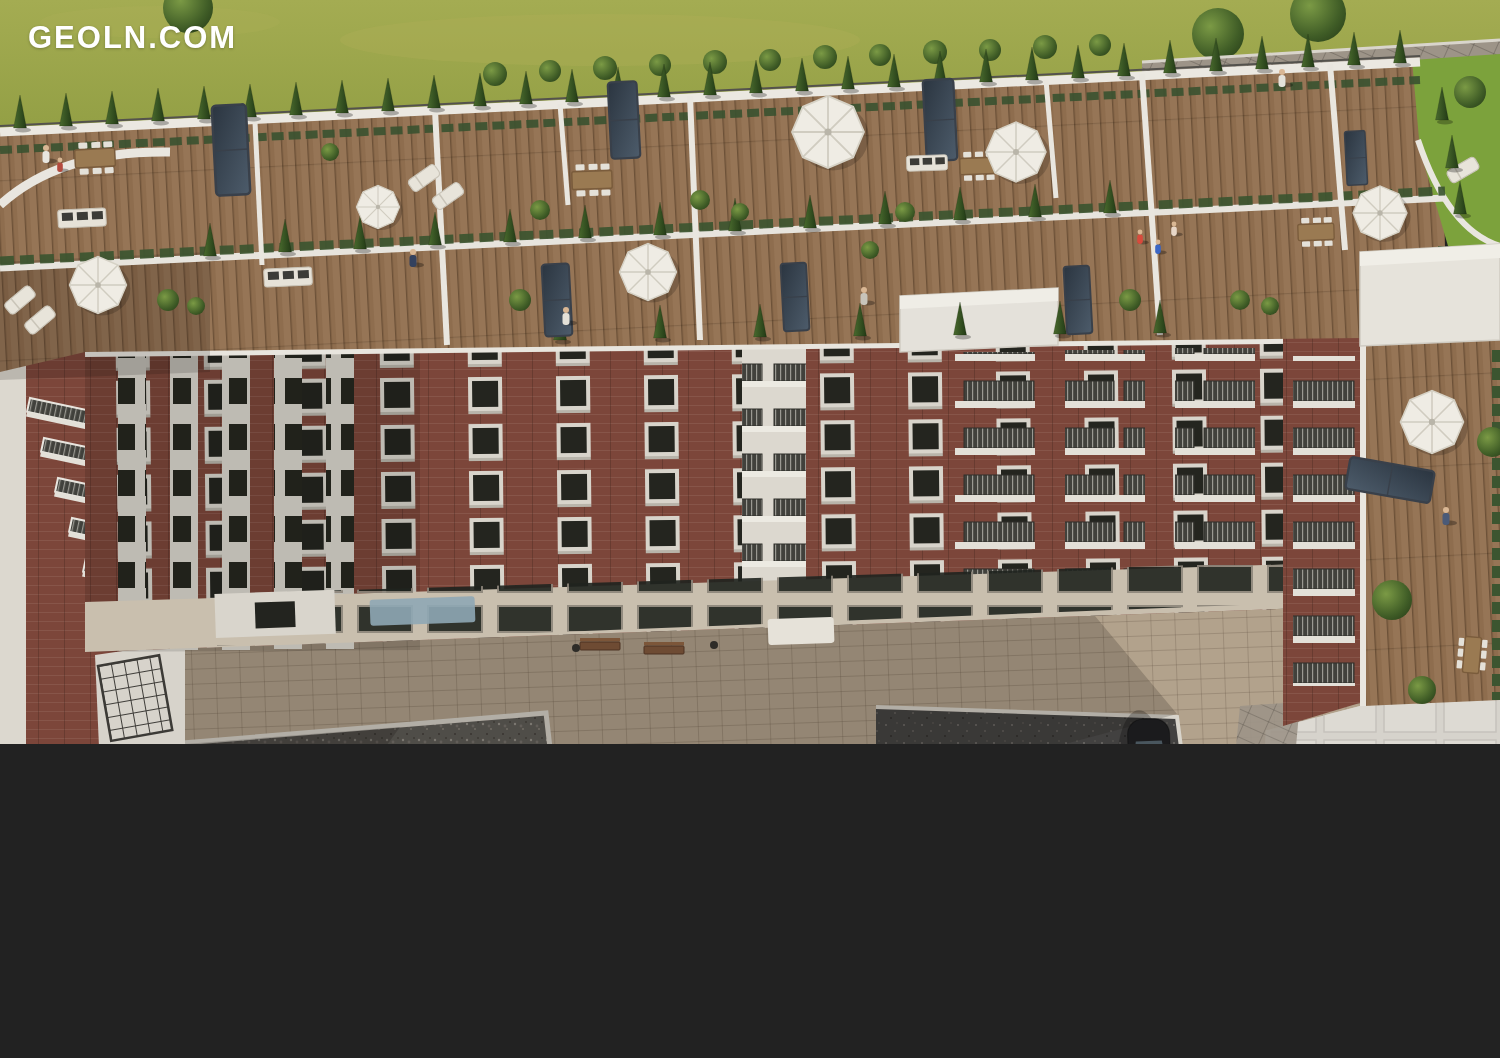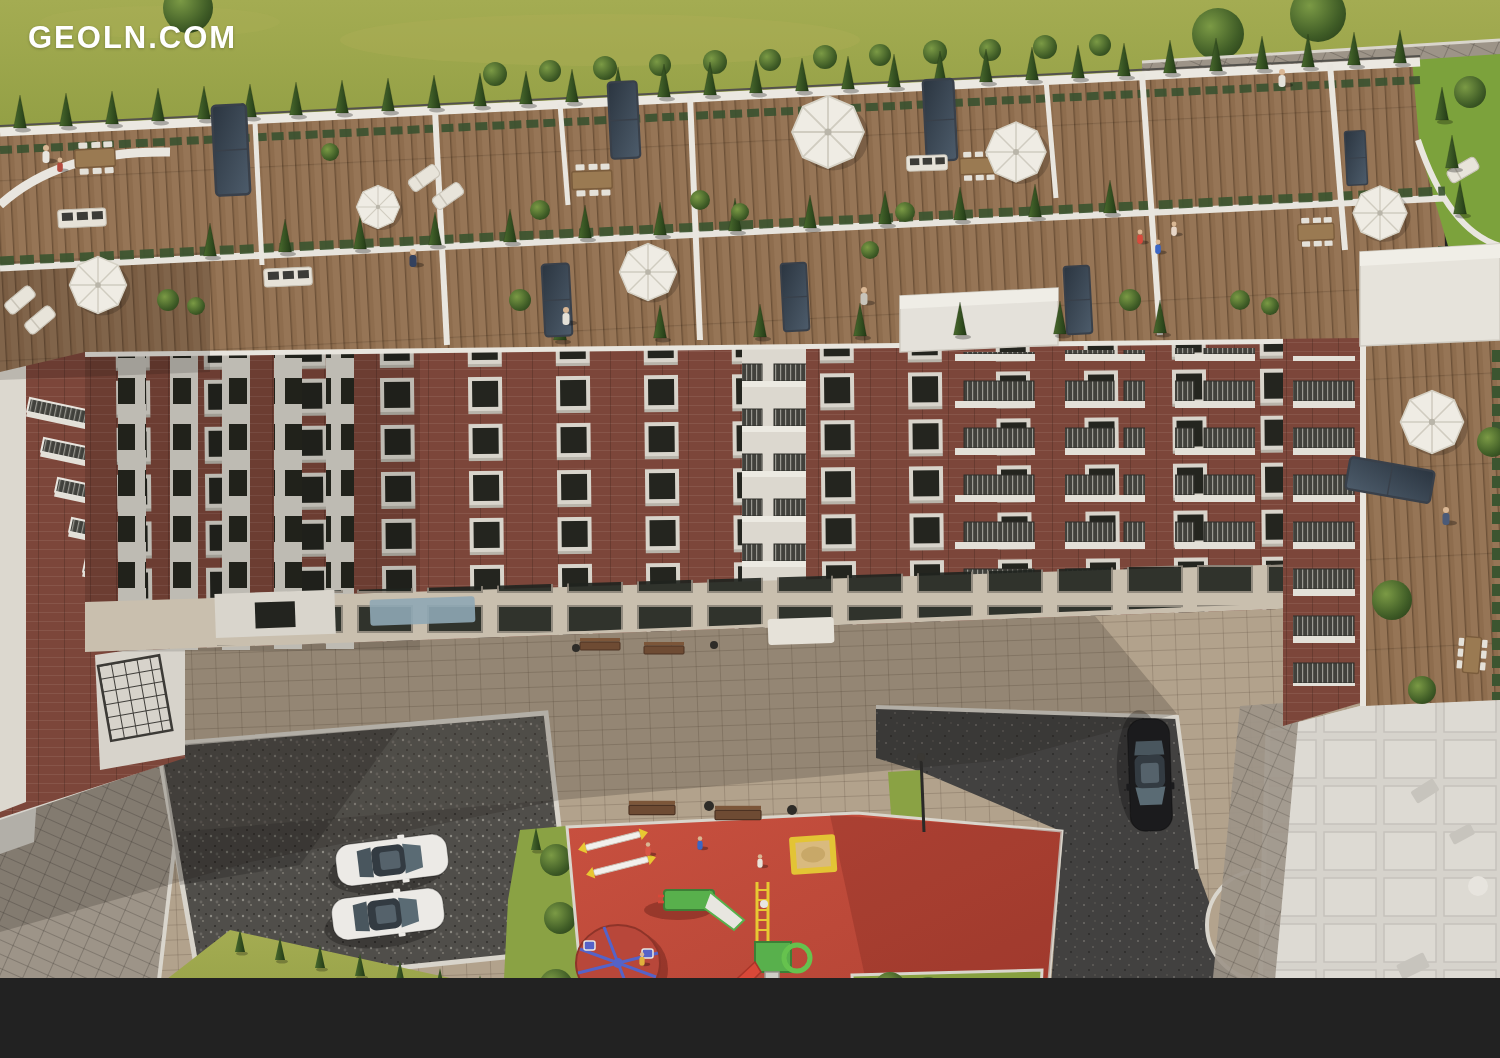--- a/index.html
+++ b/index.html
@@ -1,16 +1,16 @@
 <!DOCTYPE html>
 <html><head>
 <meta charset="utf-8">
 <style>
   html,body{margin:0;padding:0;background:#222;}
-  .stage{position:relative;width:1500px;height:978px;overflow:hidden;font-family:"Liberation Sans",sans-serif;}
+  .stage{position:relative;width:1500px;height:744px;overflow:hidden;font-family:"Liberation Sans",sans-serif;}
   .stage svg{position:absolute;left:0;top:0;display:block;}
   .watermark{position:absolute;left:28px;top:20px;font-size:31px;font-weight:bold;letter-spacing:2px;color:#ffffff;text-shadow:0 1px 3px rgba(0,0,0,.25);}
 </style>
 </head>
 <body>
 
 <div class="stage">
 <svg width="1500" height="1058" viewBox="0 0 1500 1058" xmlns="http://www.w3.org/2000/svg">
 <defs>
   <linearGradient id="lawnG" x1="0" y1="0" x2="0" y2="1">

